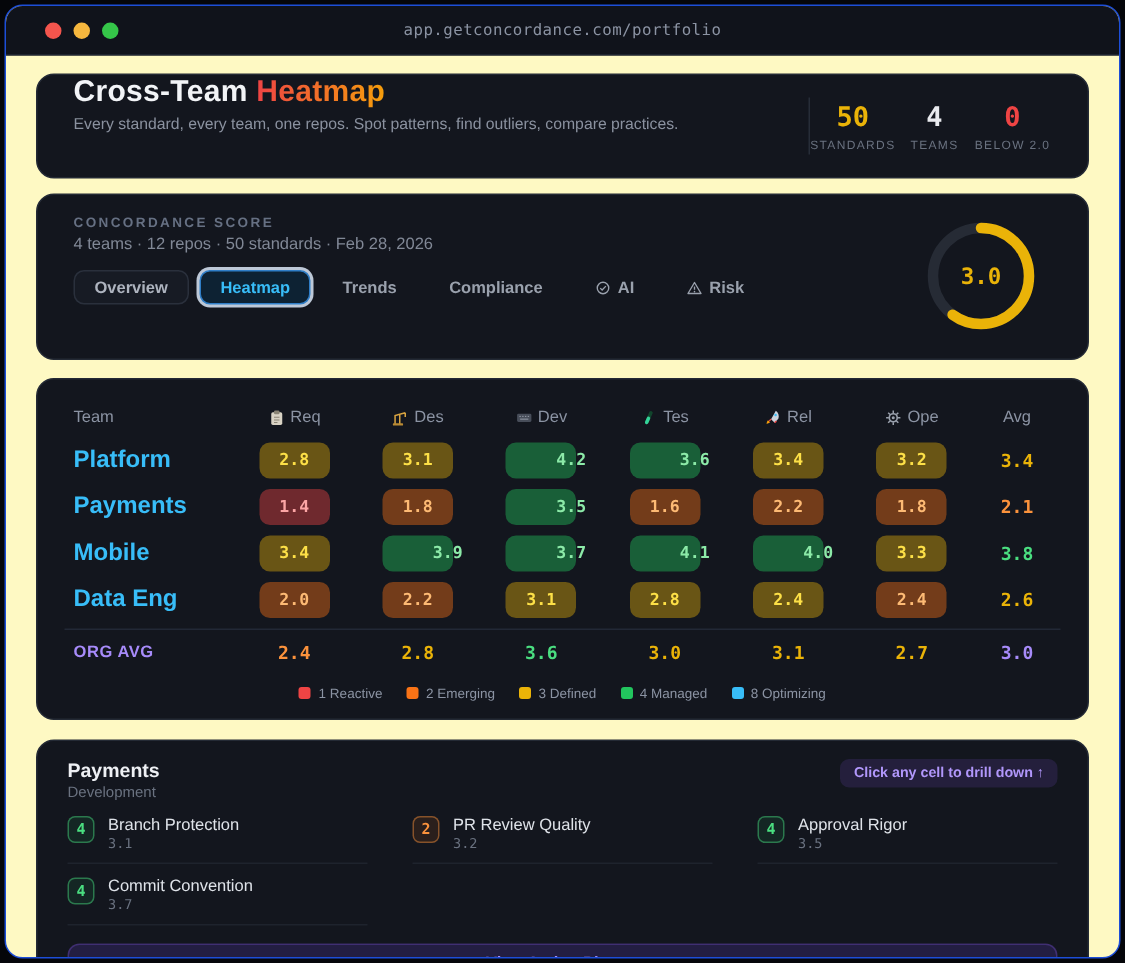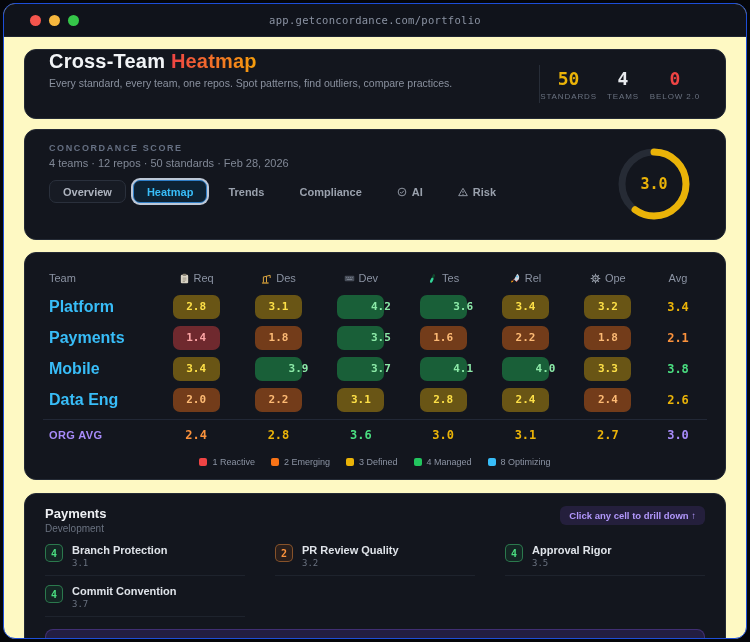--- a/index.html
+++ b/index.html
@@ -68,21 +68,21 @@
   .dd-card { padding:12px 20px 14px; }
   .dd-header { display:flex; justify-content:space-between; align-items:flex-start; margin-bottom:10px; }
   .dd-team { font-size:13px; font-weight:bold; color:#eef0f4; }
   .dd-cat { font-size:10px; color:#6a7280; margin-top:2px; }
   .dd-hint { font-size:9.5px; font-weight:bold; color:#b197fb; background:rgba(139,92,246,.14); border-radius:6px; padding:4px 9px; }
   .dd-grid { display:grid; grid-template-columns:repeat(3,1fr); column-gap:30px; row-gap:9px; }
   .dd-item { display:flex; gap:9px; align-items:flex-start; border-bottom:1px solid #1e232d; padding-bottom:7px; cursor:pointer; }
   .lvl { width:18px; height:18px; border-radius:5px; display:inline-flex; align-items:center; justify-content:center; font-family:"DejaVu Sans Mono", monospace; font-size:10px; font-weight:bold; flex:none; }
   .lvl-green  { color:#4ade80; border:1px solid rgba(74,222,128,.45); background:rgba(34,197,94,.10); }
   .lvl-orange { color:#fb923c; border:1px solid rgba(251,146,60,.45); background:rgba(249,115,22,.10); }
-  .dd-name { font-size:11px; font-weight:bold; color:#dfe3e9; }
+  .dd-name { font-size:11px; font-weight:normal; color:#dfe3e9; }
   .dd-score { font-size:9px; color:#6a7280; font-family:"DejaVu Sans Mono", monospace; margin-top:2px; }
   .action-btn { margin-top:12px; width:100%; height:26px; border-radius:8px; background:rgba(124,77,255,.16); border:1px solid rgba(139,92,246,.28); color:#a78bfa; font-size:11px; font-weight:bold; font-family:"Liberation Sans", sans-serif; cursor:pointer; }
 </style>
 </head>
 <body>
 
 <div class="window">
   <div class="titlebar">
     <div class="lights">
       <span class="light red"></span>

